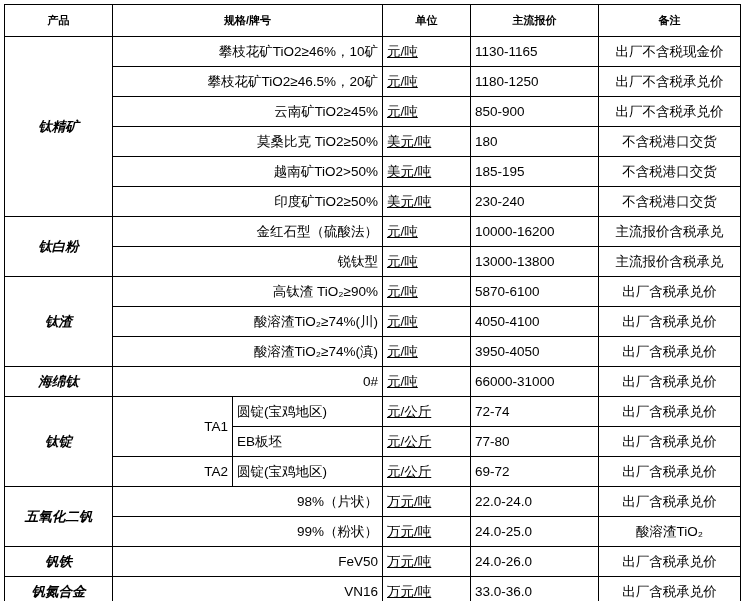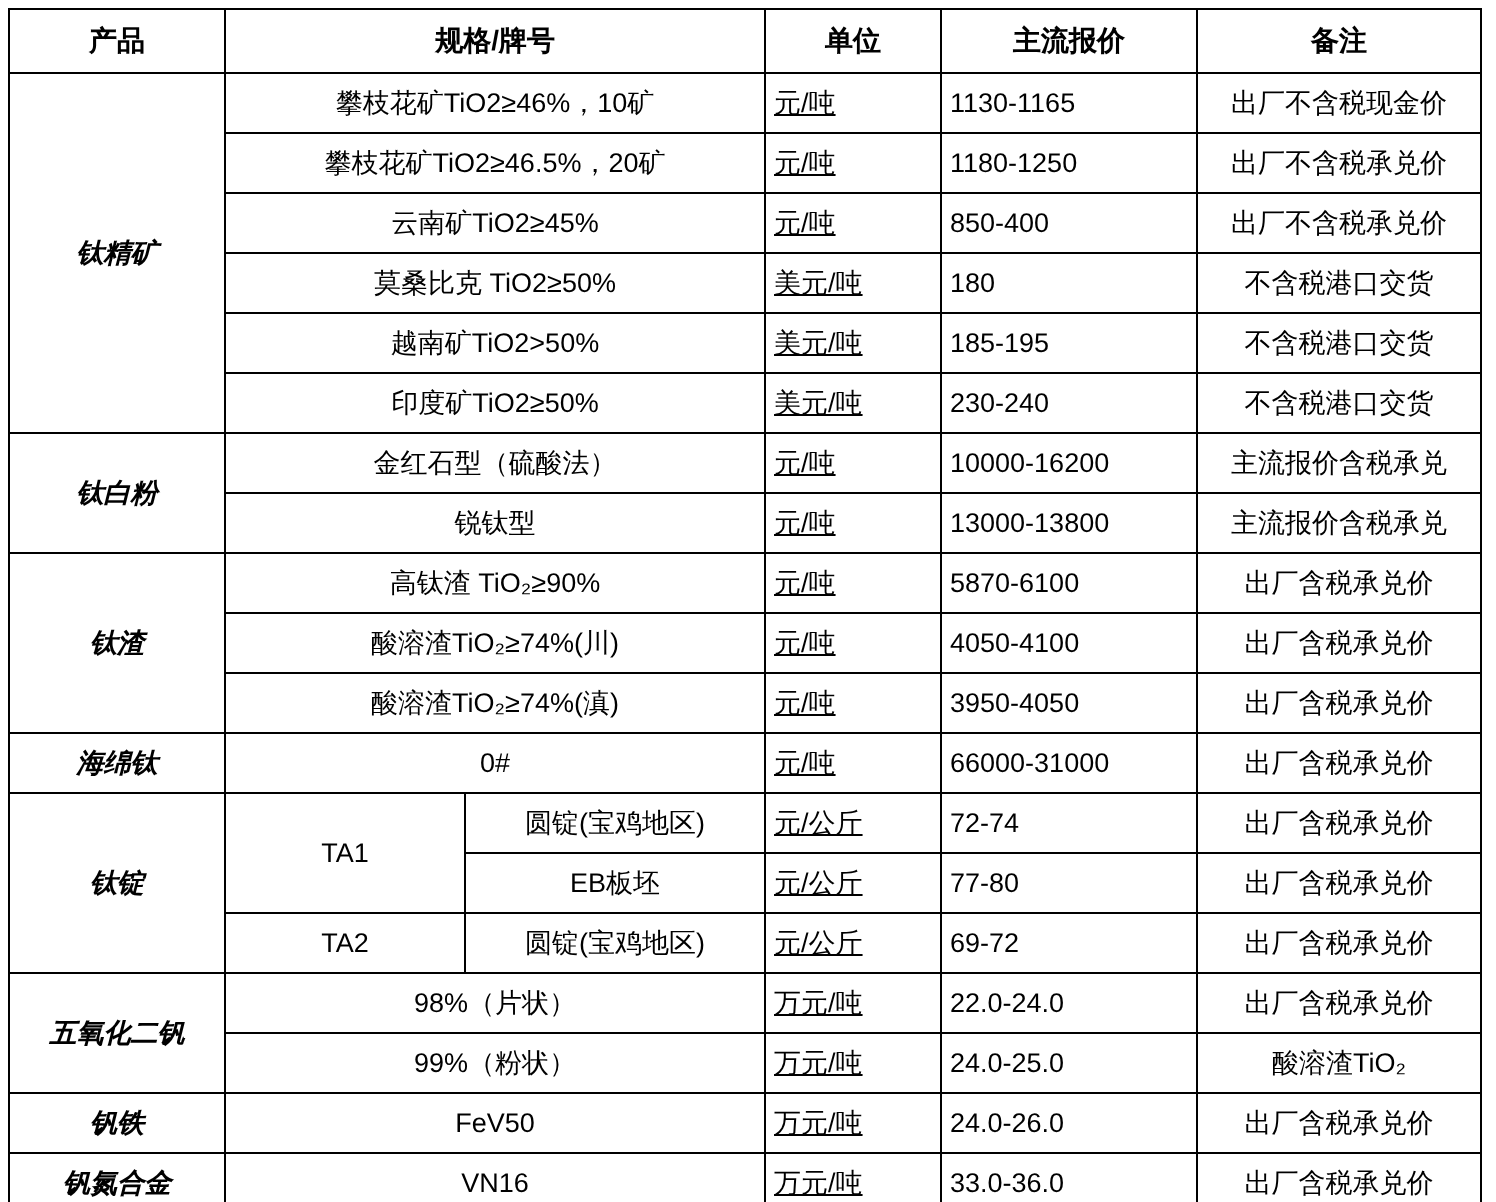--- a/index.html
+++ b/index.html
@@ -27,35 +27,34 @@
     line-height: 1.15;
     vertical-align: middle;
     height: 30px;
     box-sizing: border-box;
     overflow: hidden;
     white-space: nowrap;
   }
   #price-table th {
     text-align: center;
     font-weight: bold;
-    font-size: 14px;
+    font-size: 11px;
     height: 32px;
   }
   td.cat {
     text-align: center;
     font-weight: bold;
     font-size: 15px;
     font-style: italic;
   }
   td.spec {
-    text-align: center;
+    text-align: right;
     font-size: 13.5px;
   }
   td.spec-center {
-    text-align: center;
     font-size: 13.5px;
     margin-left: 16px;
   }
   td.unit {
     text-align: left;
     font-size: 13.5px;
     text-decoration: underline;
   }
   td.price {
     text-align: left;
@@ -99,21 +98,21 @@
     </tr>
     <tr>
       <td class="spec" colspan="2">攀枝花矿TiO2≥46.5%，20矿</td>
       <td class="unit">元/吨</td>
       <td class="price">1180-1250</td>
       <td class="note">出厂不含税承兑价</td>
     </tr>
     <tr>
       <td class="spec" colspan="2">云南矿TiO2≥45%</td>
       <td class="unit">元/吨</td>
-      <td class="price">850-400</td>
+      <td class="price">850-900</td>
       <td class="note">出厂不含税承兑价</td>
     </tr>
     <tr>
       <td class="spec" colspan="2">莫桑比克 TiO2≥50%</td>
       <td class="unit">美元/吨</td>
       <td class="price">180</td>
       <td class="note">不含税港口交货</td>
     </tr>
     <tr>
       <td class="spec" colspan="2">越南矿TiO2&gt;50%</td>

